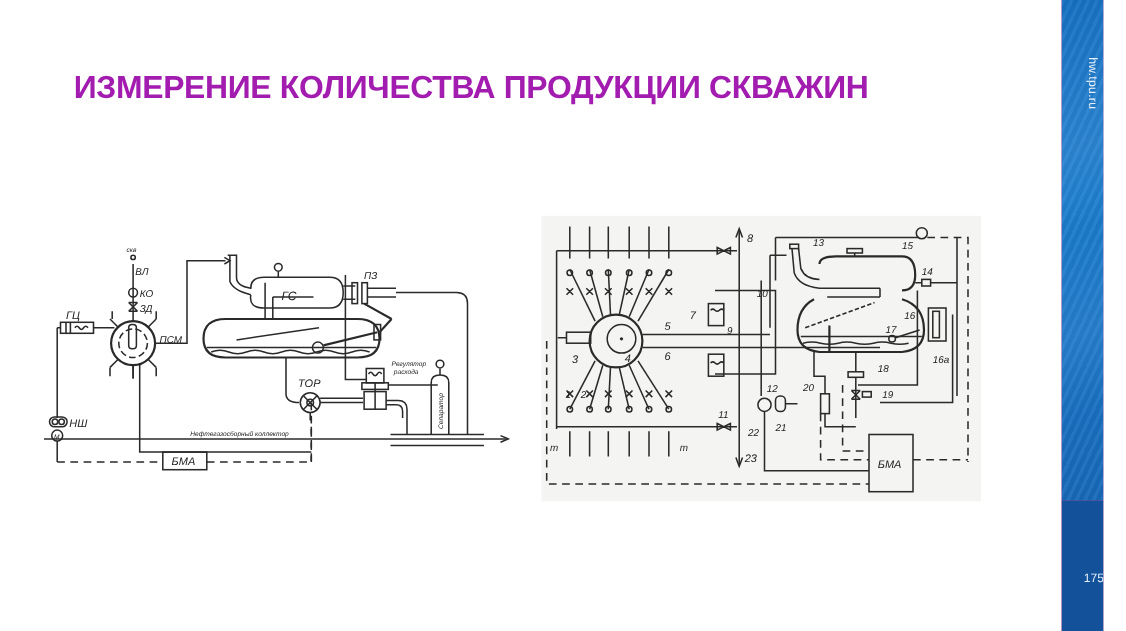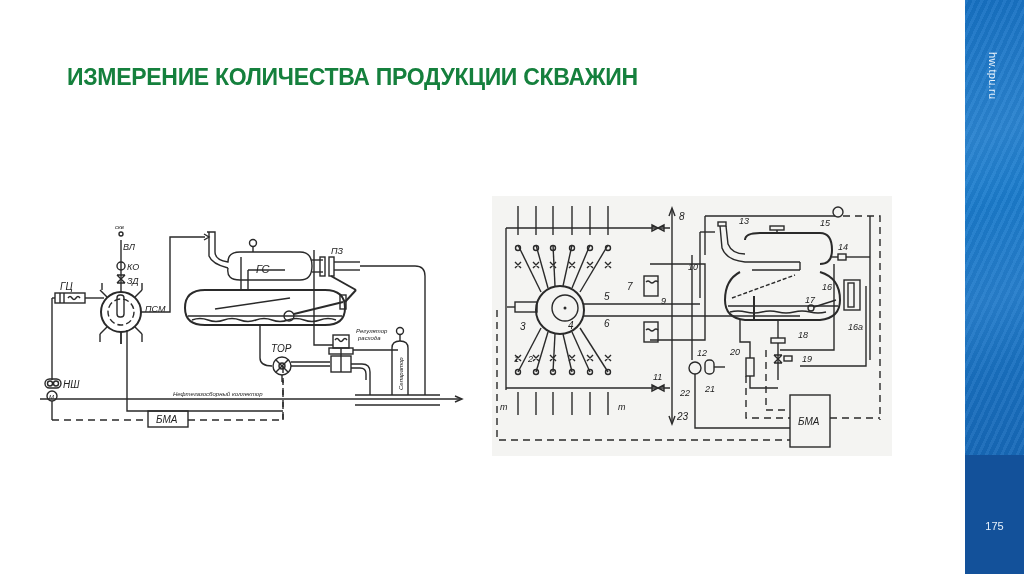--- a/index.html
+++ b/index.html
@@ -1,18 +1,18 @@
 <!DOCTYPE html>
 <html><head>
 <meta charset="utf-8">
 <style>
   html, body { margin:0; padding:0; }
   body { width:1024px; height:574px; position:relative; overflow:hidden; background:#ffffff; font-family:"Liberation Sans", sans-serif; }
-  .title { position:absolute; left:67px; top:64px; font-size:23px; font-weight:bold; color:#15803d; letter-spacing:-0.3px; font-family:"Liberation Sans", sans-serif; }
-  .sidebar { position:absolute; left:965px; top:0; width:59px; height:574px; background:#ec4899; overflow:hidden; }
+  .title { position:absolute; left:67px; top:64px; font-size:29px; font-weight:bold; color:#a21caf; letter-spacing:-0.3px; font-family:"Liberation Sans", sans-serif; }
+  .sidebar { position:absolute; left:965px; top:0; width:38px; height:574px; background:#ec4899; overflow:hidden; }
   .sidebar .tex { position:absolute; left:0; top:0; width:59px; height:455px;
     background:
       linear-gradient(160deg, rgba(255,255,255,0.0) 0%, rgba(120,180,235,0.18) 30%, rgba(255,255,255,0) 45%, rgba(90,160,225,0.2) 65%, rgba(255,255,255,0) 80%),
       repeating-linear-gradient(115deg, rgba(255,255,255,0.05) 0 3px, rgba(0,0,0,0.04) 3px 7px),
       linear-gradient(180deg, #1670c2 0%, #1b7ccc 40%, #1a74c4 70%, #1769b8 100%);
   }
   .sidebar .bottom { position:absolute; left:0; top:455px; width:59px; height:119px; background:#13519a; }
   .sidebar .url { position:absolute; left:22px; top:52px; writing-mode:vertical-rl; font-size:11px; color:#e6f0fa; font-family:"Liberation Sans", sans-serif; letter-spacing:0.3px; }
   .sidebar .page { position:absolute; left:0; width:59px; top:520px; text-align:center; font-size:11px; color:#e6f0fa; font-family:"Liberation Sans", sans-serif; }
   .diag { position:absolute; }

